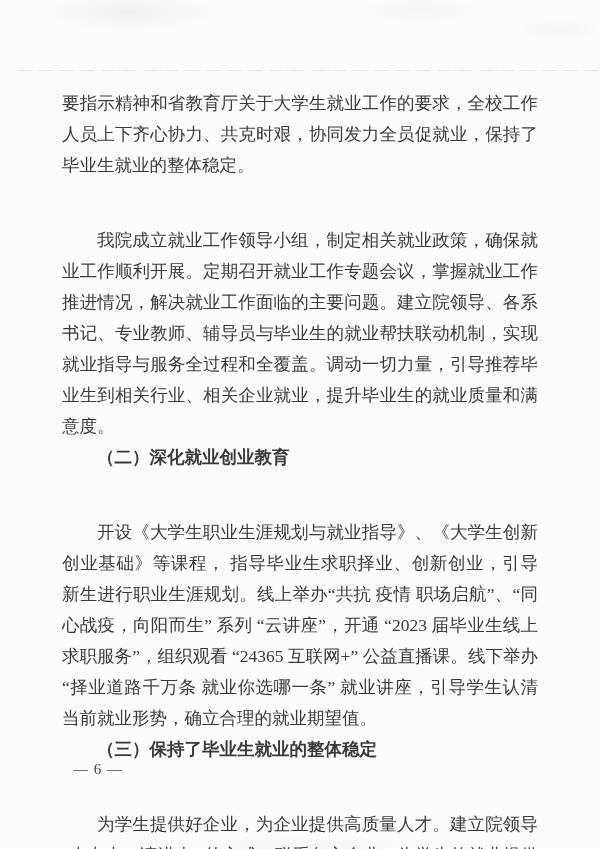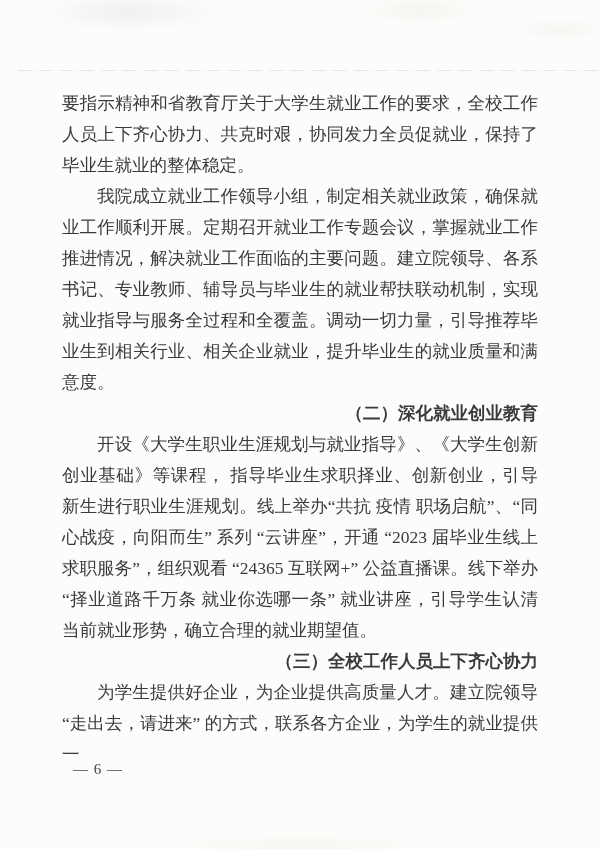--- a/index.html
+++ b/index.html
@@ -53,25 +53,26 @@
     line-height:31px;
     text-align:justify;
     letter-spacing:0;
   }
   .para{
     margin:0;
     padding:0;
   }
   .para.indent{
     text-indent:2em;
+    margin-top:44px;
   }
   .para.heading{
     font-weight:bold;
     text-indent:2em;
-    text-align:right;
+    text-align:left;
   }
   .page-number{
     position:absolute;
     left:73px;
     top:761px;
     color:#3f3f3f;
     font-size:15px;
     letter-spacing:1px;
     white-space:nowrap;
   }
@@ -82,19 +83,19 @@
 <div class="page">
 
   <div class="scan-fold-line"></div>
 
   <div class="document-body">
 
   <div class="para body">要指示精神和省教育厅关于大学生就业工作的要求，全校工作人员上下齐心协力、共克时艰，协同发力全员促就业，保持了毕业生就业的整体稳定。</div>
       <div class="para body indent">我院成立就业工作领导小组，制定相关就业政策，确保就业工作顺利开展。定期召开就业工作专题会议，掌握就业工作推进情况，解决就业工作面临的主要问题。建立院领导、各系书记、专业教师、辅导员与毕业生的就业帮扶联动机制，实现就业指导与服务全过程和全覆盖。调动一切力量，引导推荐毕业生到相关行业、相关企业就业，提升毕业生的就业质量和满意度。</div>
       <div class="para heading">（二）深化就业创业教育</div>
       <div class="para body indent">开设《大学生职业生涯规划与就业指导》、《大学生创新创业基础》等课程， 指导毕业生求职择业、创新创业，引导新生进行职业生涯规划。线上举办“共抗 疫情 职场启航”、“同心战疫，向阳而生” 系列 “云讲座”，开通 “2023 届毕业生线上求职服务”，组织观看 “24365 互联网+” 公益直播课。线下举办 “择业道路千万条 就业你选哪一条” 就业讲座，引导学生认清当前就业形势，确立合理的就业期望值。</div>
-      <div class="para heading">（三）全校工作人员上下齐心协力</div>
+      <div class="para heading">（三）保持了毕业生就业的整体稳定</div>
       <div class="para body indent">为学生提供好企业，为企业提供高质量人才。建立院领导 “走出去，请进来” 的方式，联系各方企业，为学生的就业提供一</div>
     </div>
 
   <div class="page-number">— 6 —</div>
 
 </div>
 
 </body></html>

